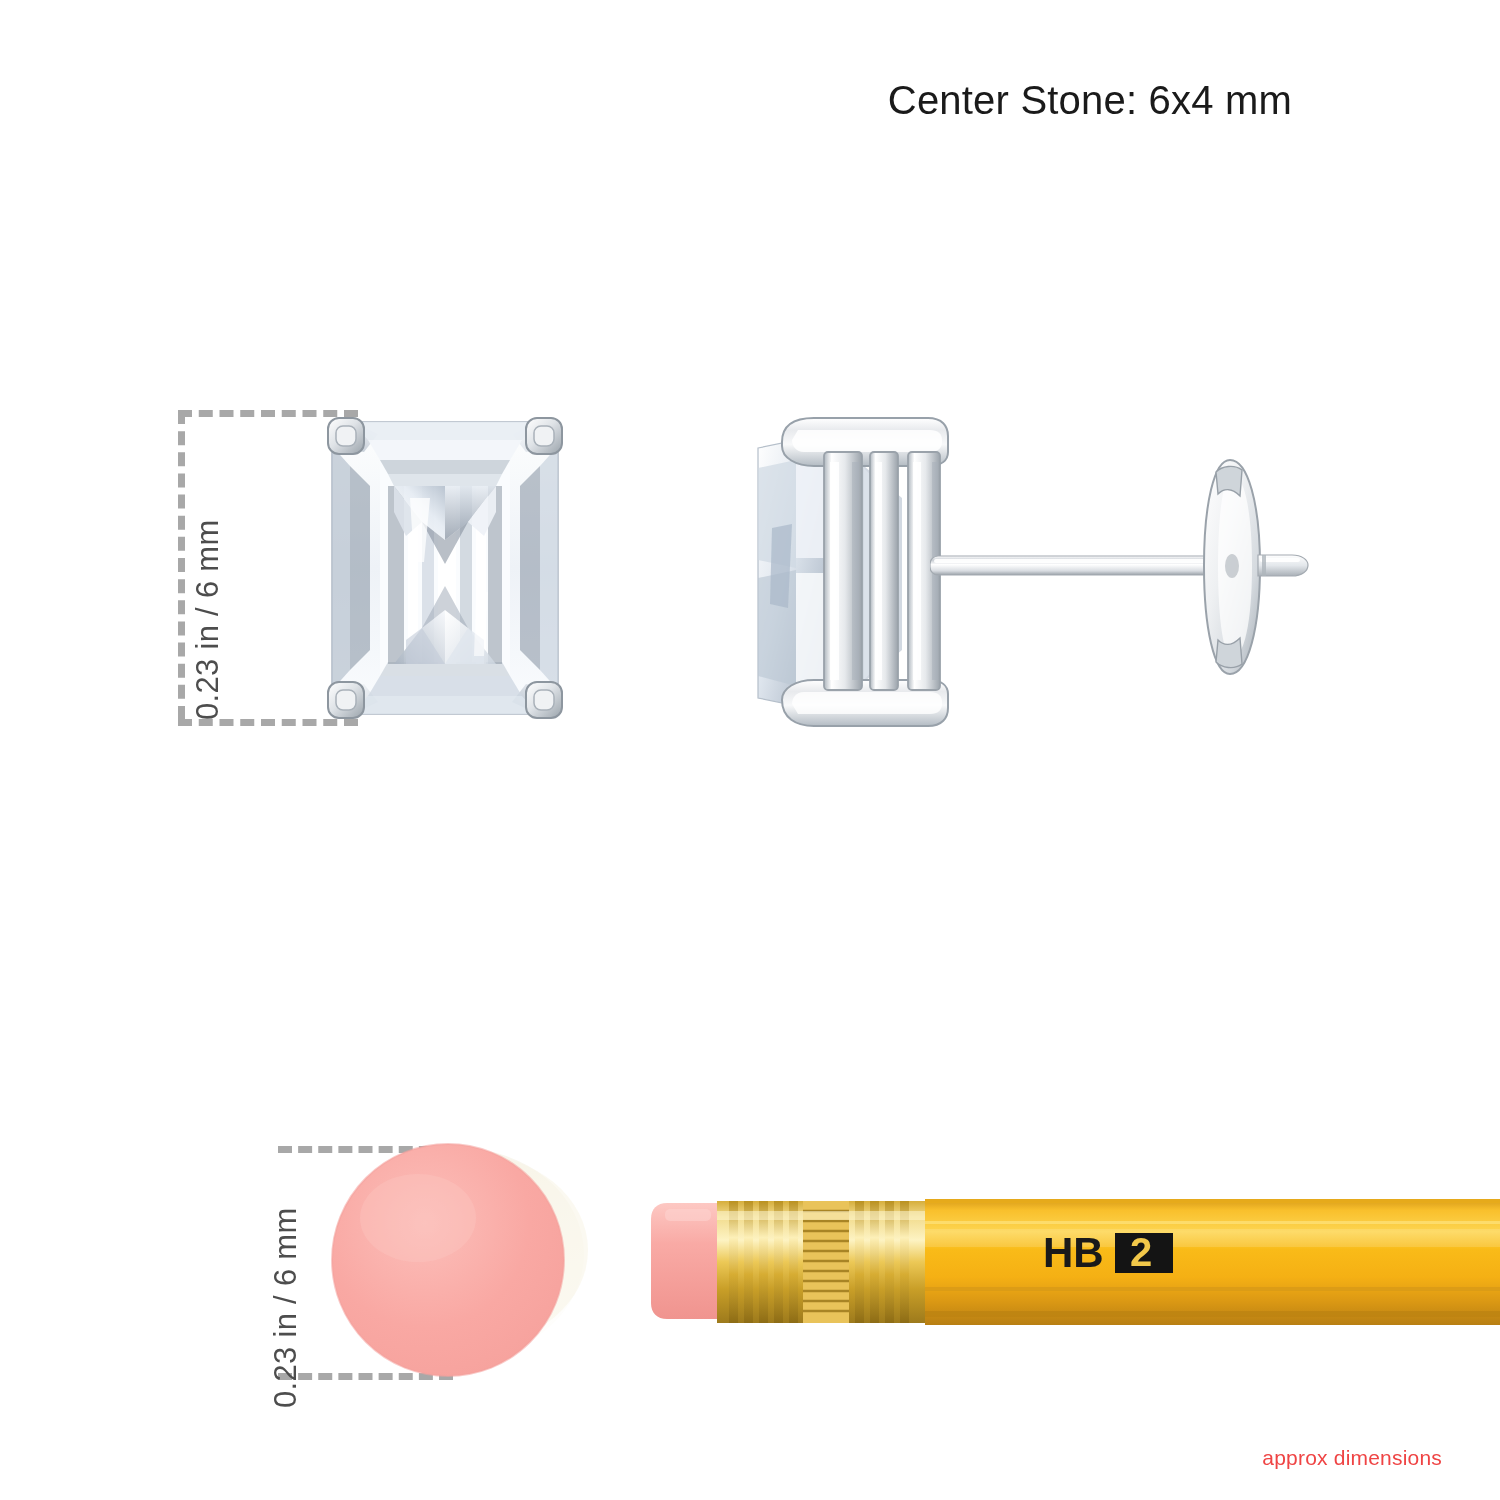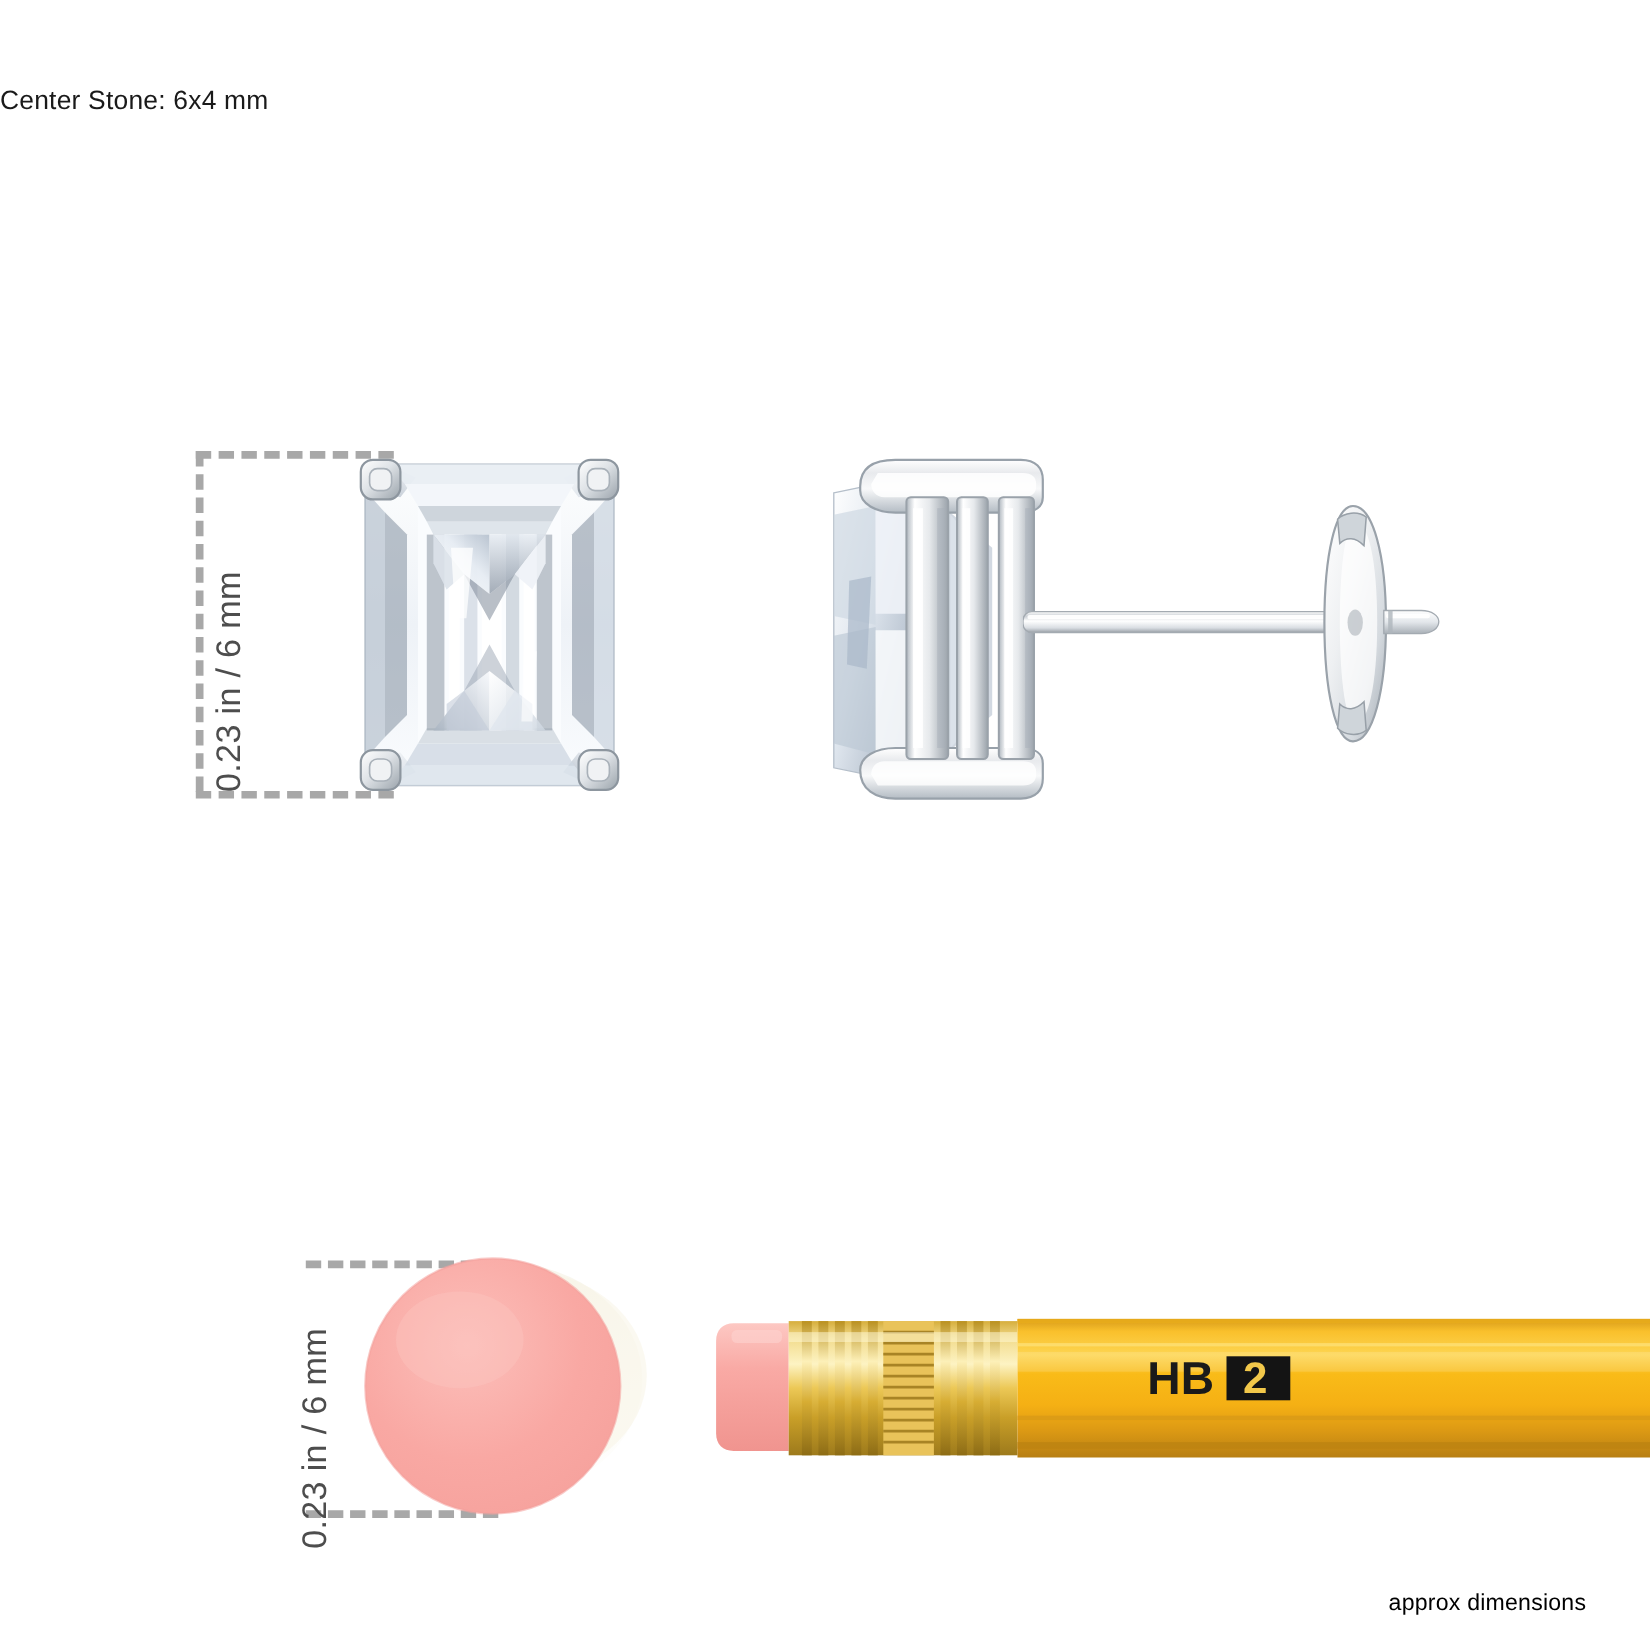--- a/index.html
+++ b/index.html
@@ -14,33 +14,33 @@
   }
 
   #stage { position: absolute; inset: 0; }
 
   
   .title {
     position: absolute;
     top: 78px;
     left: 0;
     width: 1292px;
-    text-align: left;
-    font-size: 24px;
+    text-align: right;
+    font-size: 40px;
     color: #1a1a1a;
     letter-spacing: 0.2px;
   }
 
   
   .approx-note {
     position: absolute;
     right: 58px;
     bottom: 30px;
     font-size: 21px;
-    color: #000000;
+    color: #ef4444;
     letter-spacing: 0.2px;
   }
 
   
   .dim-label {
     position: absolute;
     transform-origin: 0 0;
     transform: rotate(-90deg);
     white-space: nowrap;
     font-size: 31px;

